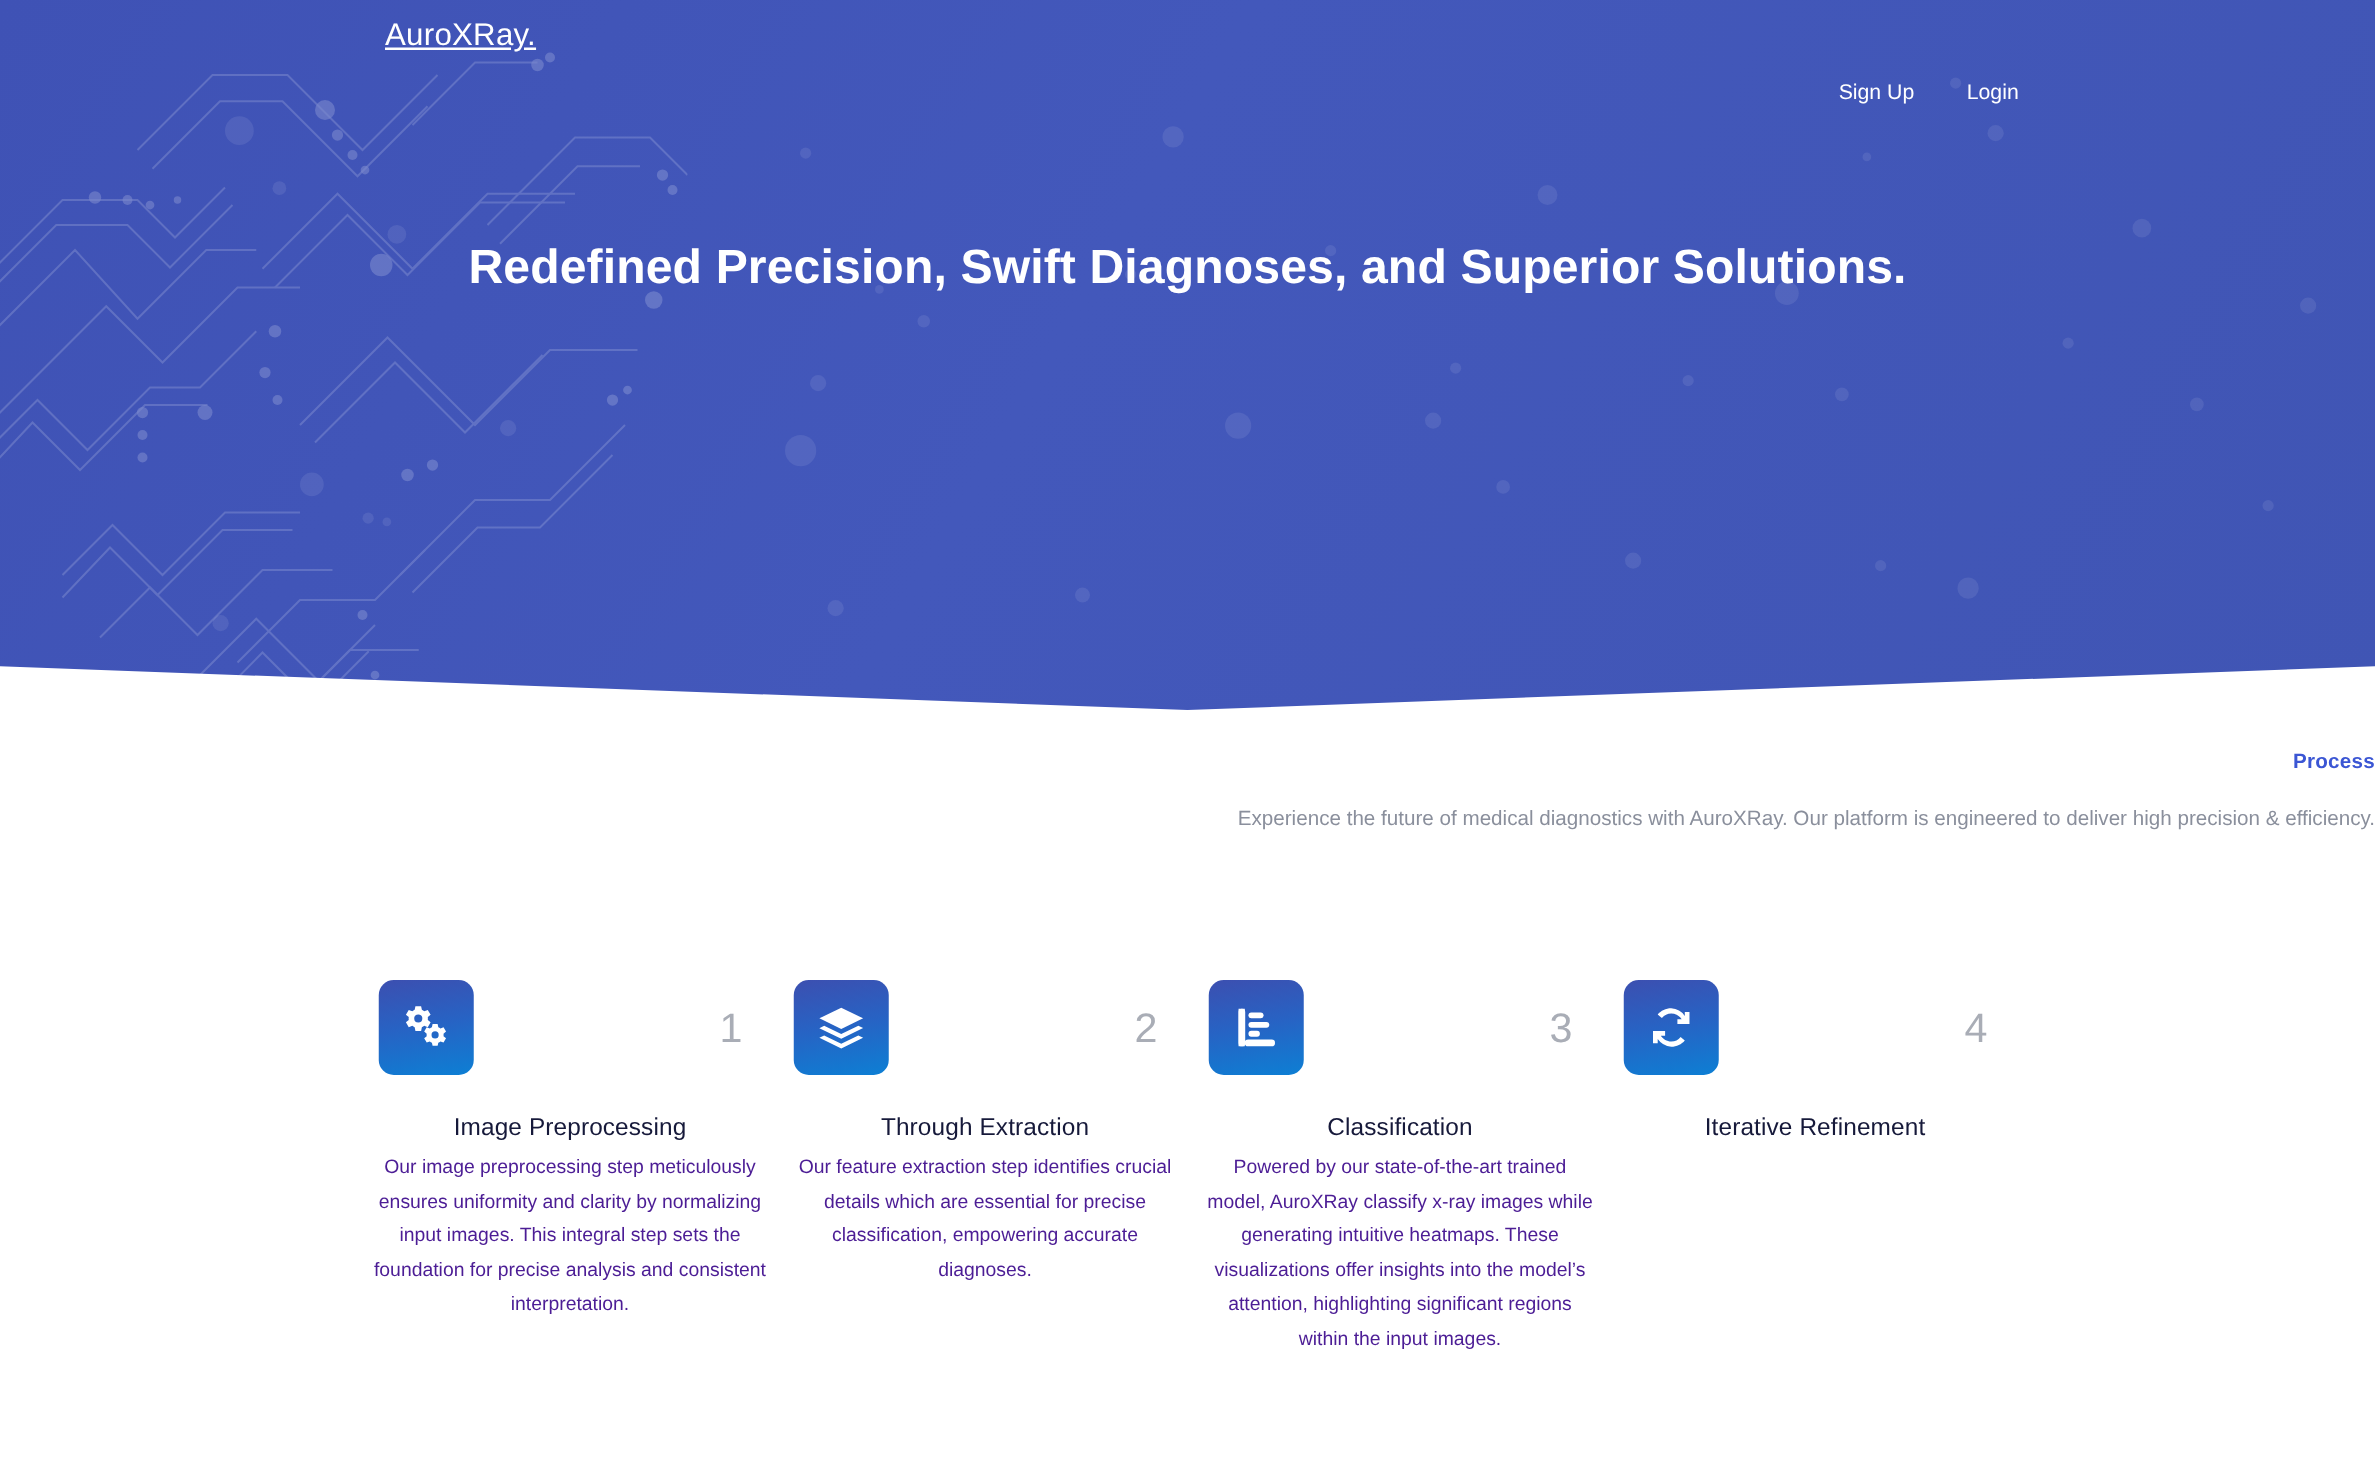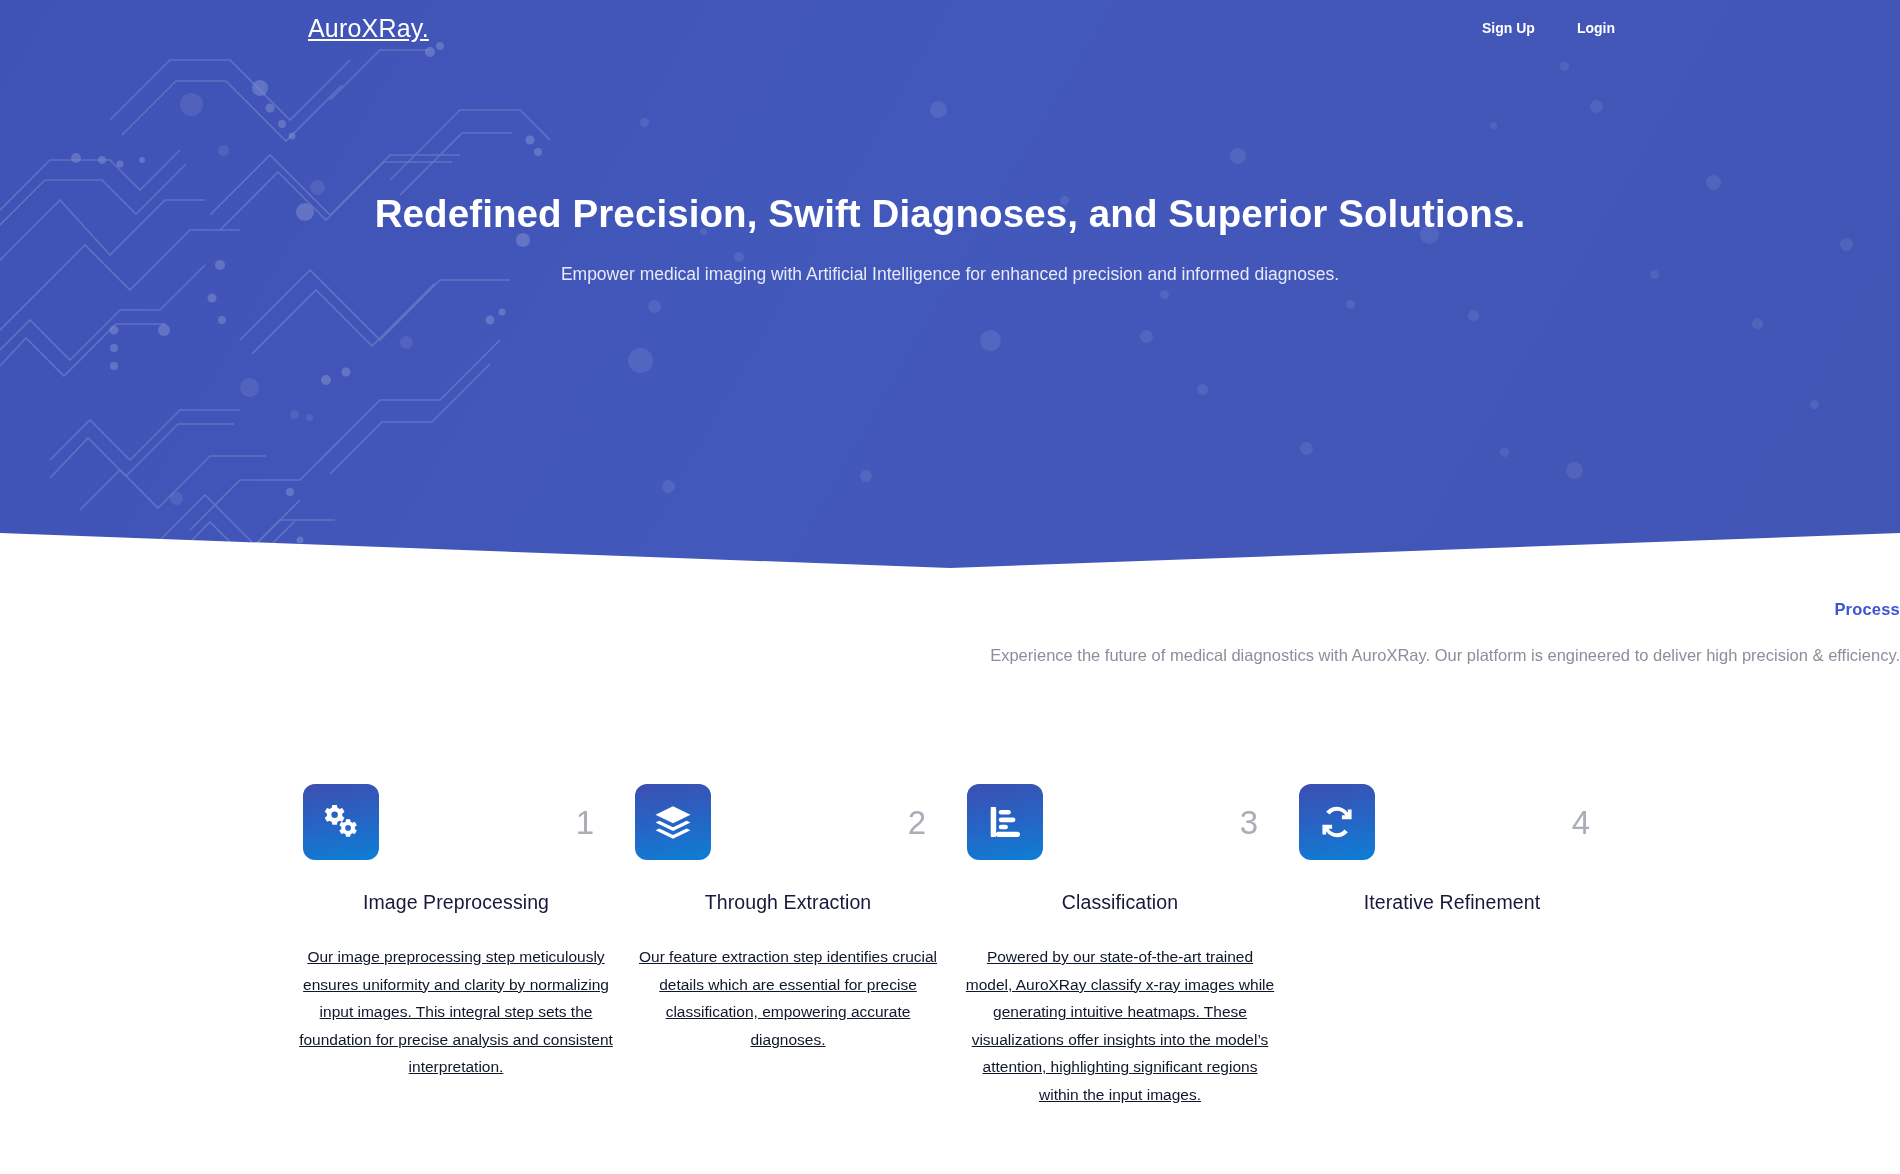--- a/index.html
+++ b/index.html
@@ -78,25 +78,26 @@
   }
   .nav-links {
     position: absolute;
     right: 285px;
     top: 20px;
     display: flex;
     gap: 42px;
   }
   .nav-link {
     color: #ffffff;
-    font-size: 14px;
-    font-weight: 700;
+    font-size: 17px;
+    font-weight: 400;
     text-decoration: none;
     cursor: pointer;
     white-space: nowrap;
+    margin-top: 44px;
   }
 
   .hero-copy {
     position: absolute;
     left: 0;
     top: 190px;
     width: 1900px;
     text-align: center;
     z-index: 5;
   }
@@ -186,26 +187,25 @@
     line-height: 1;
   }
   .card-title {
     margin-top: 27px;
     color: #16193a;
     font-size: 19.5px;
     font-weight: 400;
     letter-spacing: 0.1px;
   }
   .card-text {
-    margin-top: 29px;
-    color: #0f172a;
+    margin-top: 6px;
+    color: #4c1d95;
     font-size: 15.5px;
     line-height: 1.78;
     padding: 0 8px;
-    text-decoration: underline;
   }
 </style>
 </head>
 <body>
 
 <div class="page">
 
   <header class="hero">
 
     <div class="hero-bg"></div>
@@ -313,21 +313,20 @@
     <nav class="nav">
       <a class="brand" href="#">AuroXRay.</a>
       <div class="nav-links">
         <a class="nav-link" href="#">Sign Up</a>
         <a class="nav-link" href="#">Login</a>
       </div>
     </nav>
 
     <div class="hero-copy">
       <h1 class="hero-title">Redefined Precision, Swift Diagnoses, and Superior Solutions.</h1>
-      <p class="hero-sub">Empower medical imaging with Artificial Intelligence for enhanced precision and informed diagnoses.</p>
     </div>
   </header>
 
   <section class="process">
     <div class="eyebrow">Process</div>
     <p class="sec-desc">Experience the future of medical diagnostics with AuroXRay. Our platform is engineered to deliver high precision &amp; efficiency.</p>
   </section>
 
   <div class="cards">
 

